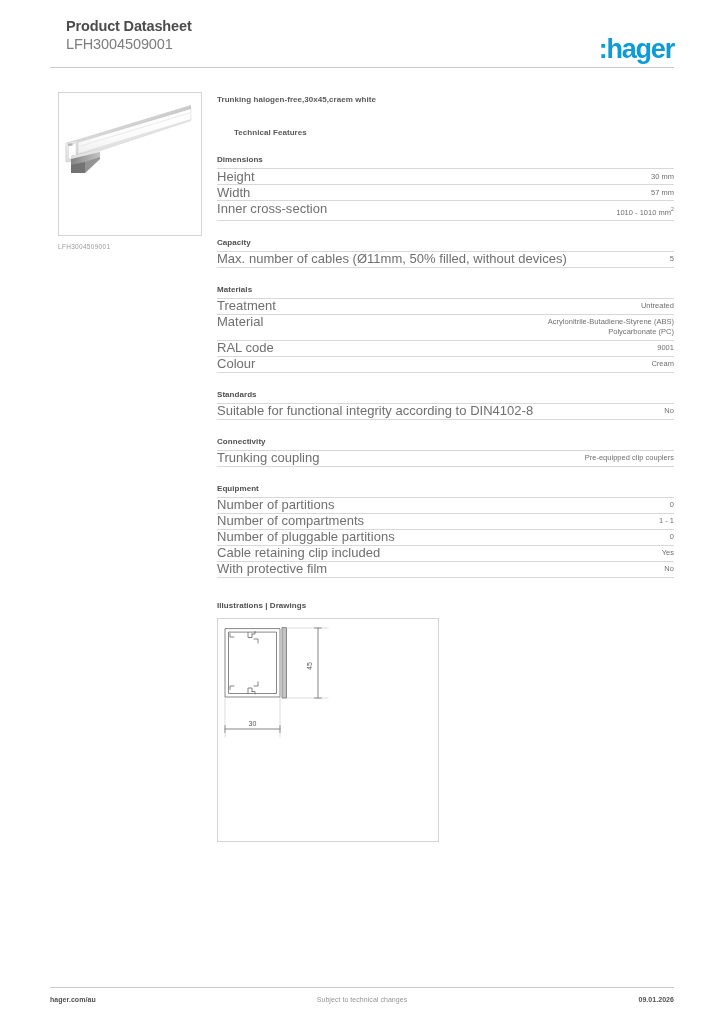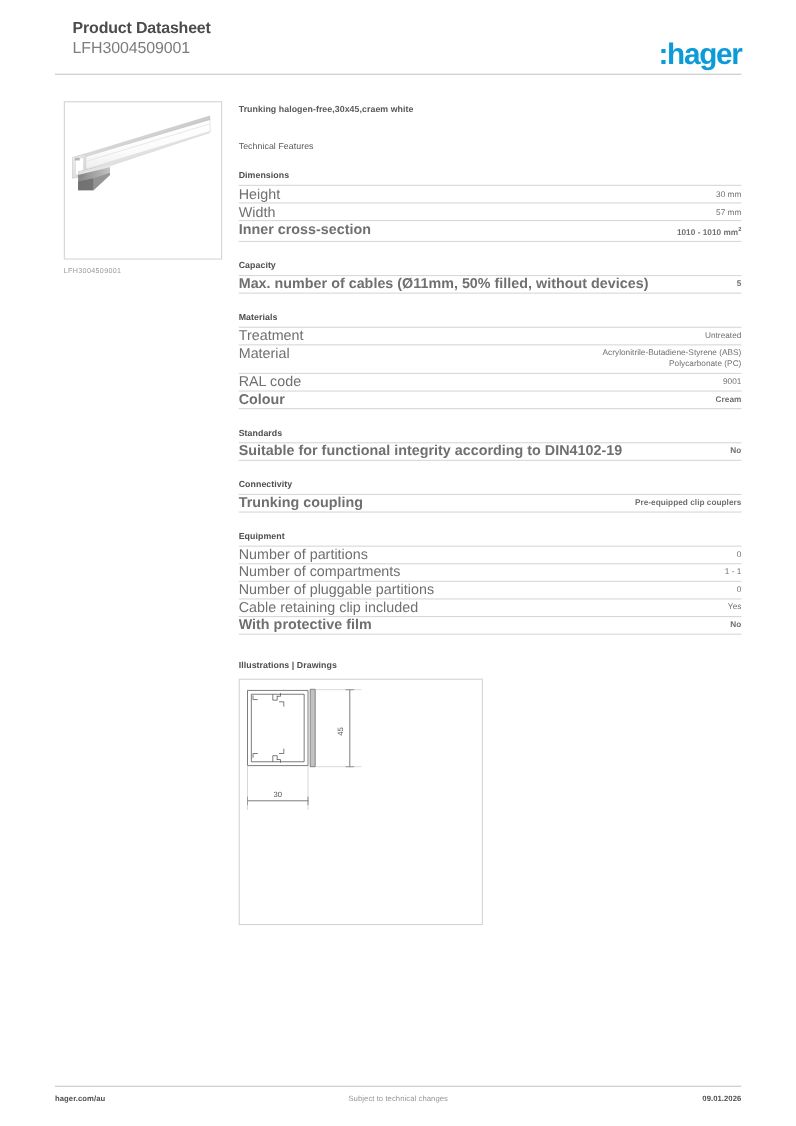--- a/index.html
+++ b/index.html
@@ -91,45 +91,46 @@
   .product-name {
     font-size: 8px;
     font-weight: bold;
     color: #595959;
     letter-spacing: 0.05px;
     line-height: 11px;
   }
   .tech-features {
     margin-top: 22px;
     font-size: 8px;
-    font-weight: normal;
+    font-weight: bold;
     color: #595959;
     letter-spacing: 0.05px;
     line-height: 11px;
+    margin-left: 17px;
   }
 
   .section { margin-top: 17px; }
   .section-title {
     font-size: 8px;
     font-weight: bold;
     color: #4f4f4f;
     letter-spacing: 0.05px;
     padding-bottom: 3px;
     line-height: 10px;
   }
   .rows { width: 100%; }
   .row {
     display: flex;
     justify-content: space-between;
     align-items: flex-start;
     border-top: 1px solid #d8d8d8;
     padding: 2.5px 0 2.5px 0;
     min-height: 14px;
   }
-  .row:last-child { border-bottom: 1px solid #d8d8d8; font-weight: bold; }
+  .row:last-child { border-bottom: 1px solid #d8d8d8; }
   .row-label {
     font-size: 13px;
     color: #6f6f6f;
     line-height: 10px;
     letter-spacing: 0.02px;
     flex: 1 1 auto;
     padding-right: 10px;
   }
   .row-value {
     font-size: 7.5px;
@@ -303,21 +304,21 @@
           <div class="row-label">Colour</div>
           <div class="row-value">Cream</div>
         </div>
       </div>
     </div>
 
     <div class="section">
       <div class="section-title">Standards</div>
       <div class="rows">
         <div class="row">
-          <div class="row-label">Suitable for functional integrity according to DIN4102-19</div>
+          <div class="row-label">Suitable for functional integrity according to DIN4102-8</div>
           <div class="row-value">No</div>
         </div>
       </div>
     </div>
 
     <div class="section">
       <div class="section-title">Connectivity</div>
       <div class="rows">
         <div class="row">
           <div class="row-label">Trunking coupling</div>

